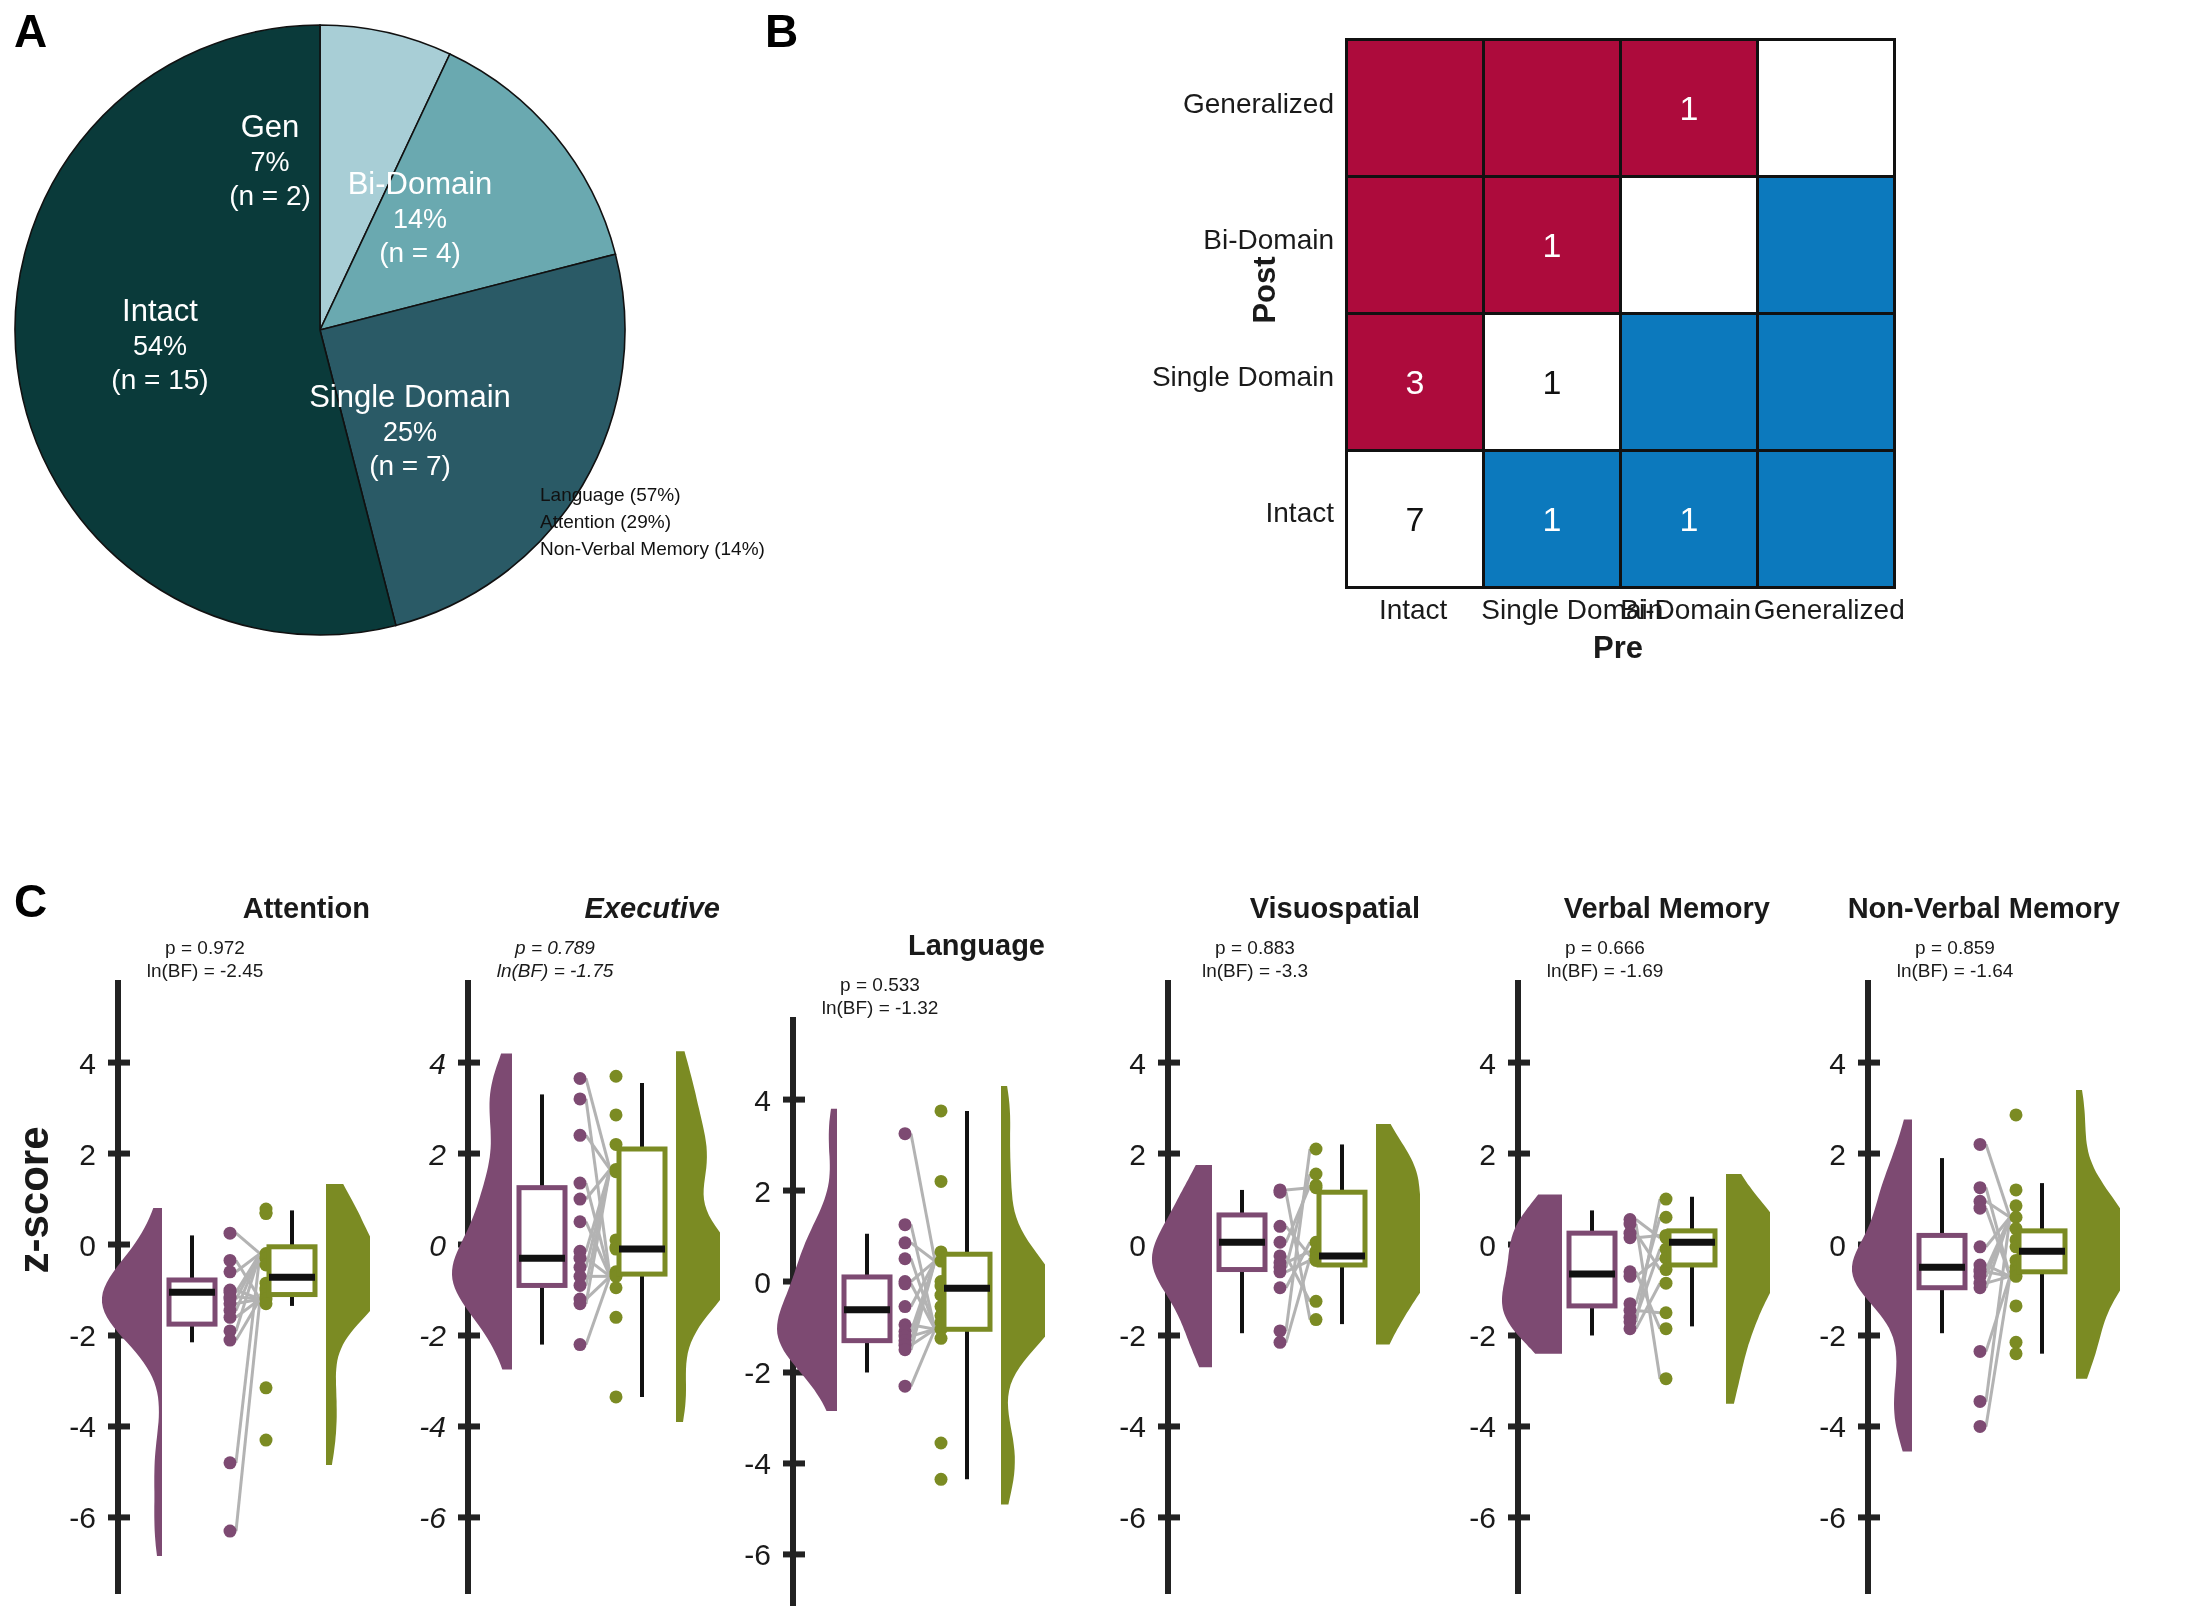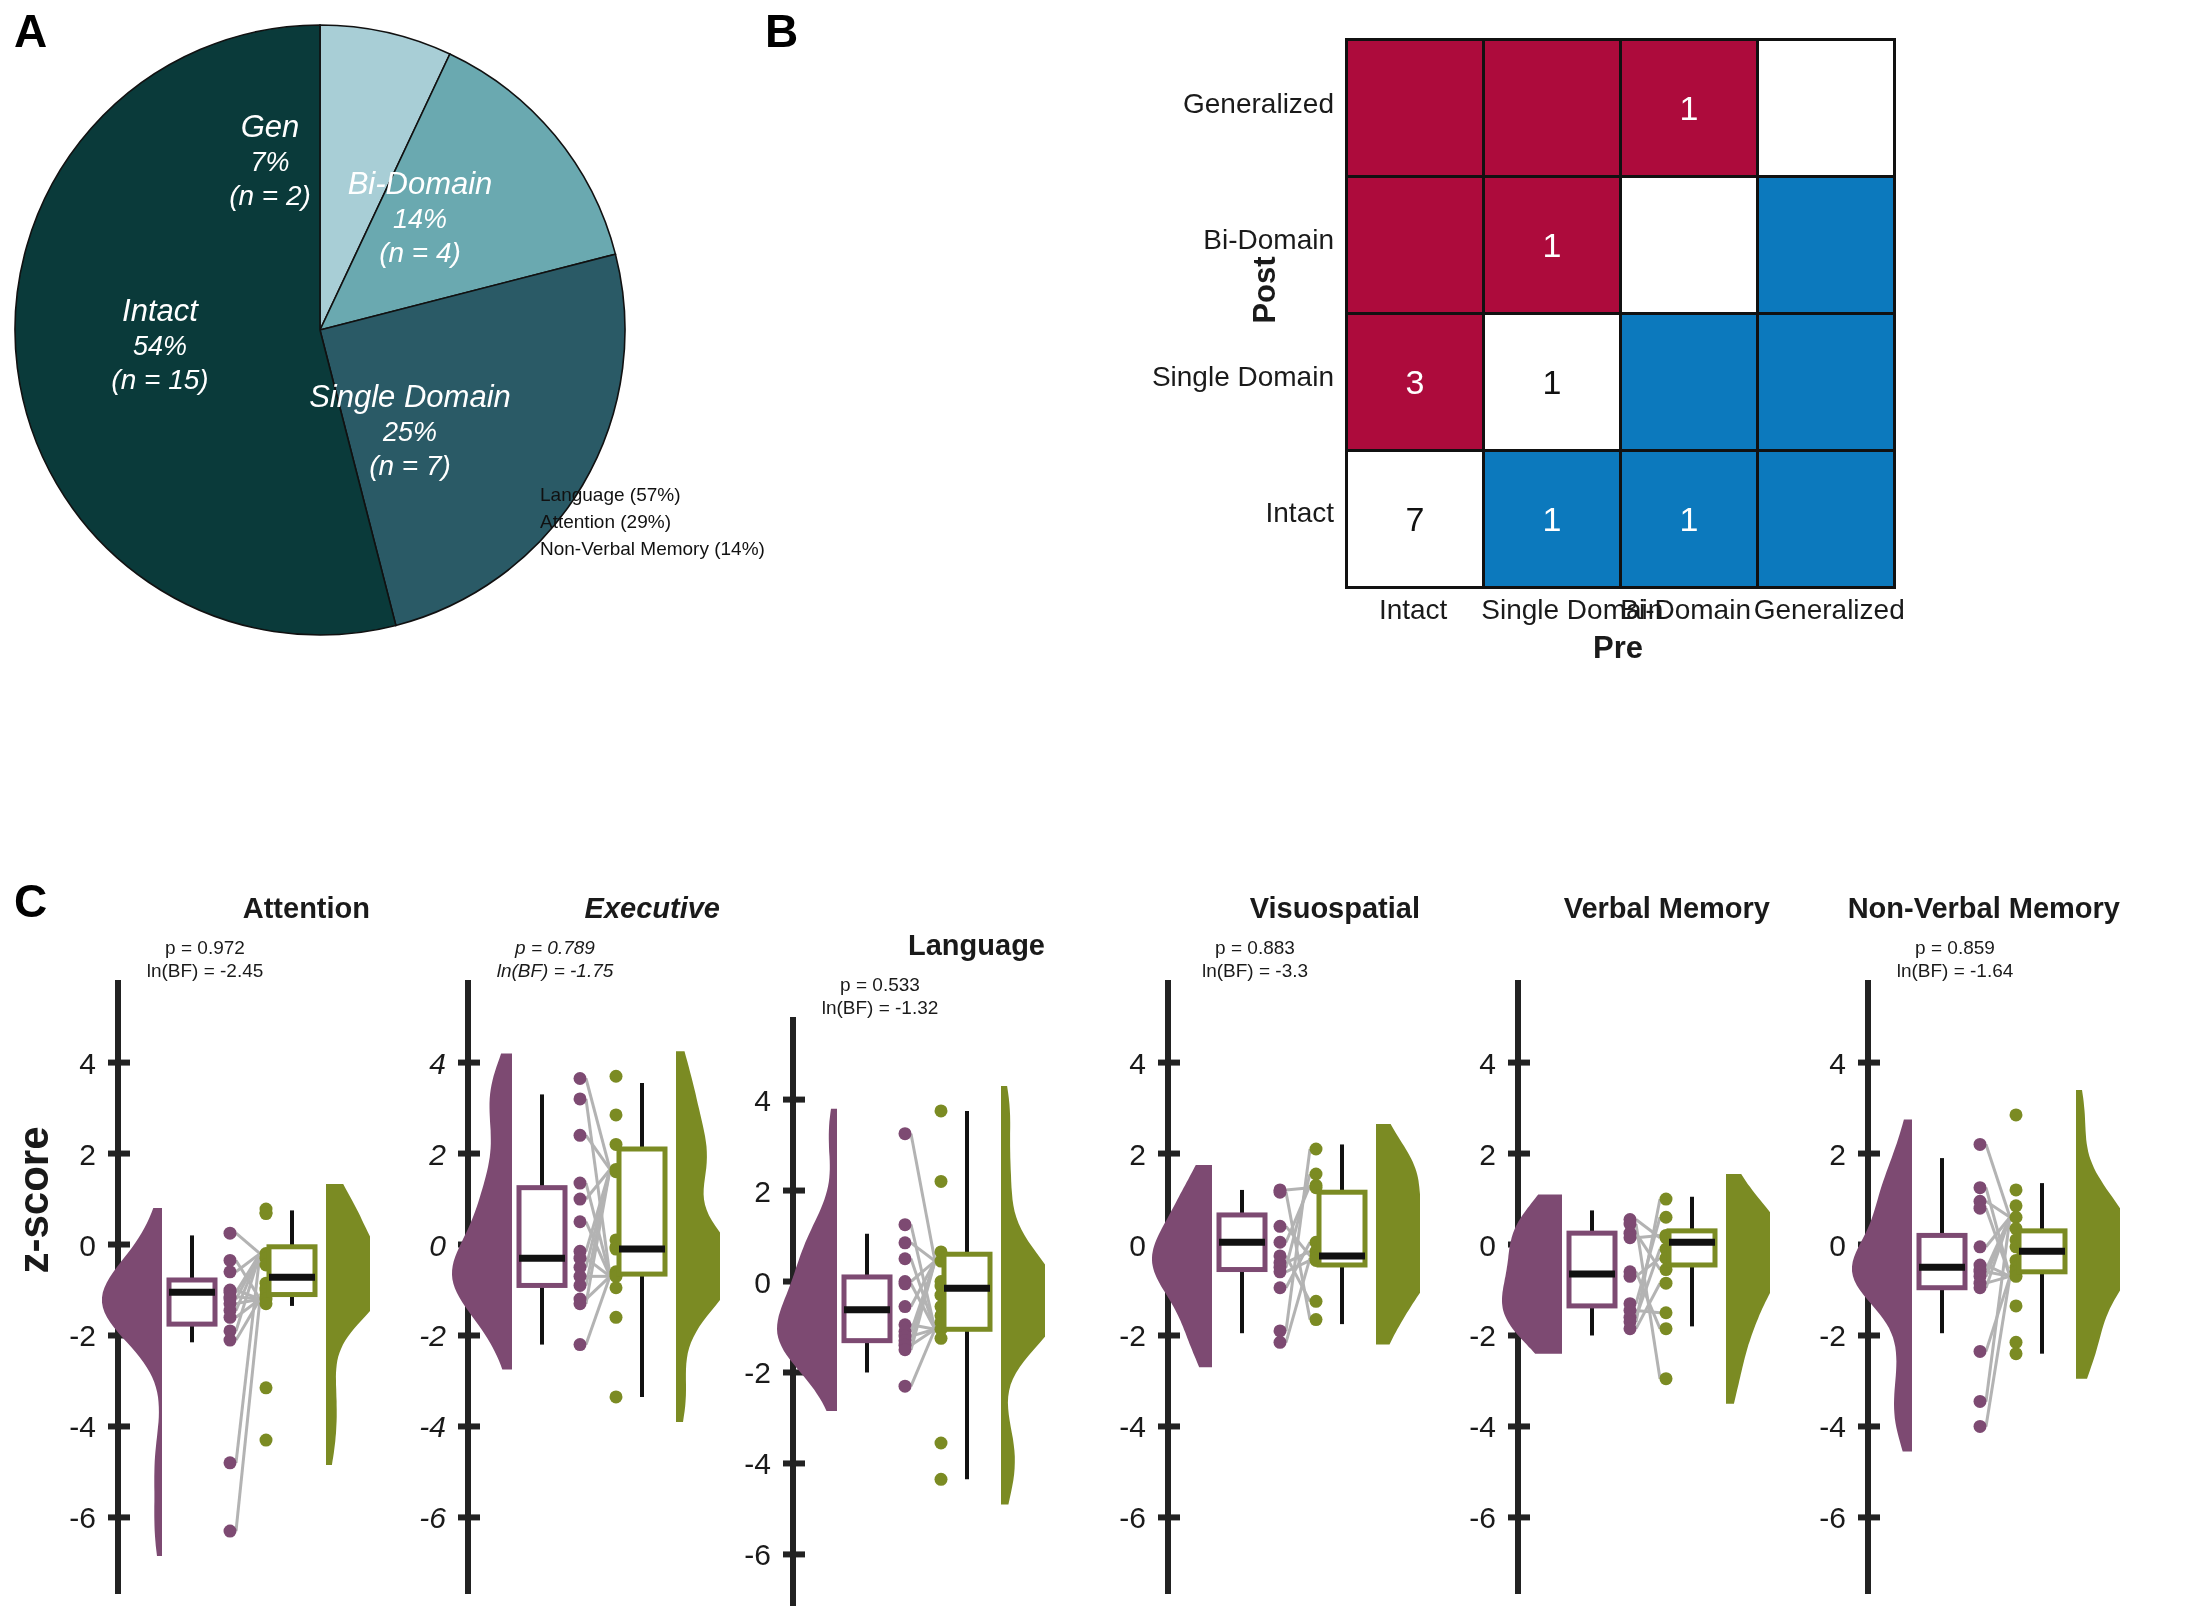--- a/index.html
+++ b/index.html
@@ -4,21 +4,21 @@
 <style>
   html,body{margin:0;padding:0;background:#ffffff;}
   body{width:2196px;height:1606px;position:relative;
        font-family:"Liberation Sans","DejaVu Sans",sans-serif;color:#1a1a1a;}
   .panel-letter{position:absolute;font-weight:bold;font-size:46px;color:#000;line-height:1;}
 
   
   #panel-a{position:absolute;left:0;top:0;width:1060px;height:900px;}
   #pie-wrap{position:absolute;left:10px;top:20px;width:620px;height:620px;}
   #pie{position:absolute;left:0;top:0;width:620px;height:620px;}
-  .pie-label{position:absolute;color:#ffffff;text-align:center;line-height:1.22;font-style:italic;}
+  .pie-label{position:absolute;color:#ffffff;text-align:center;line-height:1.22;}
   .pie-label .pl-name{font-size:31px;display:block;}
   .pie-label .pl-pct{font-size:27px;display:block;}
   .pie-label .pl-n{font-size:28px;display:block;}
   .pie-note{position:absolute;font-size:19px;line-height:1.42;color:#111;white-space:pre;}
 
   
   #panel-b{position:absolute;left:1040px;top:0;width:1156px;height:900px;}
   #matrix-grid{position:absolute;left:305px;top:38px;width:545px;height:545px;
                display:grid;grid-template-columns:repeat(4,1fr);grid-template-rows:repeat(4,1fr);
                background:#111;gap:3px;border:3px solid #111;box-sizing:content-box;}
@@ -395,20 +395,21 @@
           <line x1="152" y1="433.2096774193548" x2="152" y2="289.9354838709677" stroke="#111" stroke-width="4"></line>
           <rect x="129" y="314.9516129032258" width="46" height="54.58064516129036" fill="#fff" stroke="#7d4a72" stroke-width="5"></rect>
           <line x1="129" y1="342.241935483871" x2="175" y2="342.241935483871" stroke="#111" stroke-width="7"></line>
           <line x1="252" y1="424.11290322580646" x2="252" y2="244.4516129032258" stroke="#111" stroke-width="4"></line>
           <rect x="229" y="292.2096774193549" width="46" height="72.77419354838707" fill="#fff" stroke="#7b8b23" stroke-width="5"></rect>
           <line x1="229" y1="355.8870967741936" x2="275" y2="355.8870967741936" stroke="#111" stroke-width="7"></line>
         </svg>
       </div>
       <div class="subplot" style="left: 1440px;">
         <div class="sp-title">Verbal Memory</div>
+        <div class="sp-stats"><span>p = 0.666</span><br><span>ln(BF) = -1.69</span></div>
         <svg viewBox="0 0 330 706" class="sp-plot">
           <line x1="78" y1="80" x2="78" y2="694" stroke="#222" stroke-width="6"></line>
           <line x1="68" y1="162.58064516129042" x2="90" y2="162.58064516129042" stroke="#222" stroke-width="6"></line>
           <text x="56" y="173.58064516129042" text-anchor="end" font-size="30" fill="#1a1a1a" font-family="&quot;Liberation Sans&quot;,sans-serif">4</text>
           <line x1="68" y1="253.54838709677426" x2="90" y2="253.54838709677426" stroke="#222" stroke-width="6"></line>
           <text x="56" y="264.54838709677426" text-anchor="end" font-size="30" fill="#1a1a1a" font-family="&quot;Liberation Sans&quot;,sans-serif">2</text>
           <line x1="68" y1="344.51612903225805" x2="90" y2="344.51612903225805" stroke="#222" stroke-width="6"></line>
           <text x="56" y="355.51612903225805" text-anchor="end" font-size="30" fill="#1a1a1a" font-family="&quot;Liberation Sans&quot;,sans-serif">0</text>
           <line x1="68" y1="435.48387096774195" x2="90" y2="435.48387096774195" stroke="#222" stroke-width="6"></line>
           <text x="56" y="446.48387096774195" text-anchor="end" font-size="30" fill="#1a1a1a" font-family="&quot;Liberation Sans&quot;,sans-serif">-2</text>

